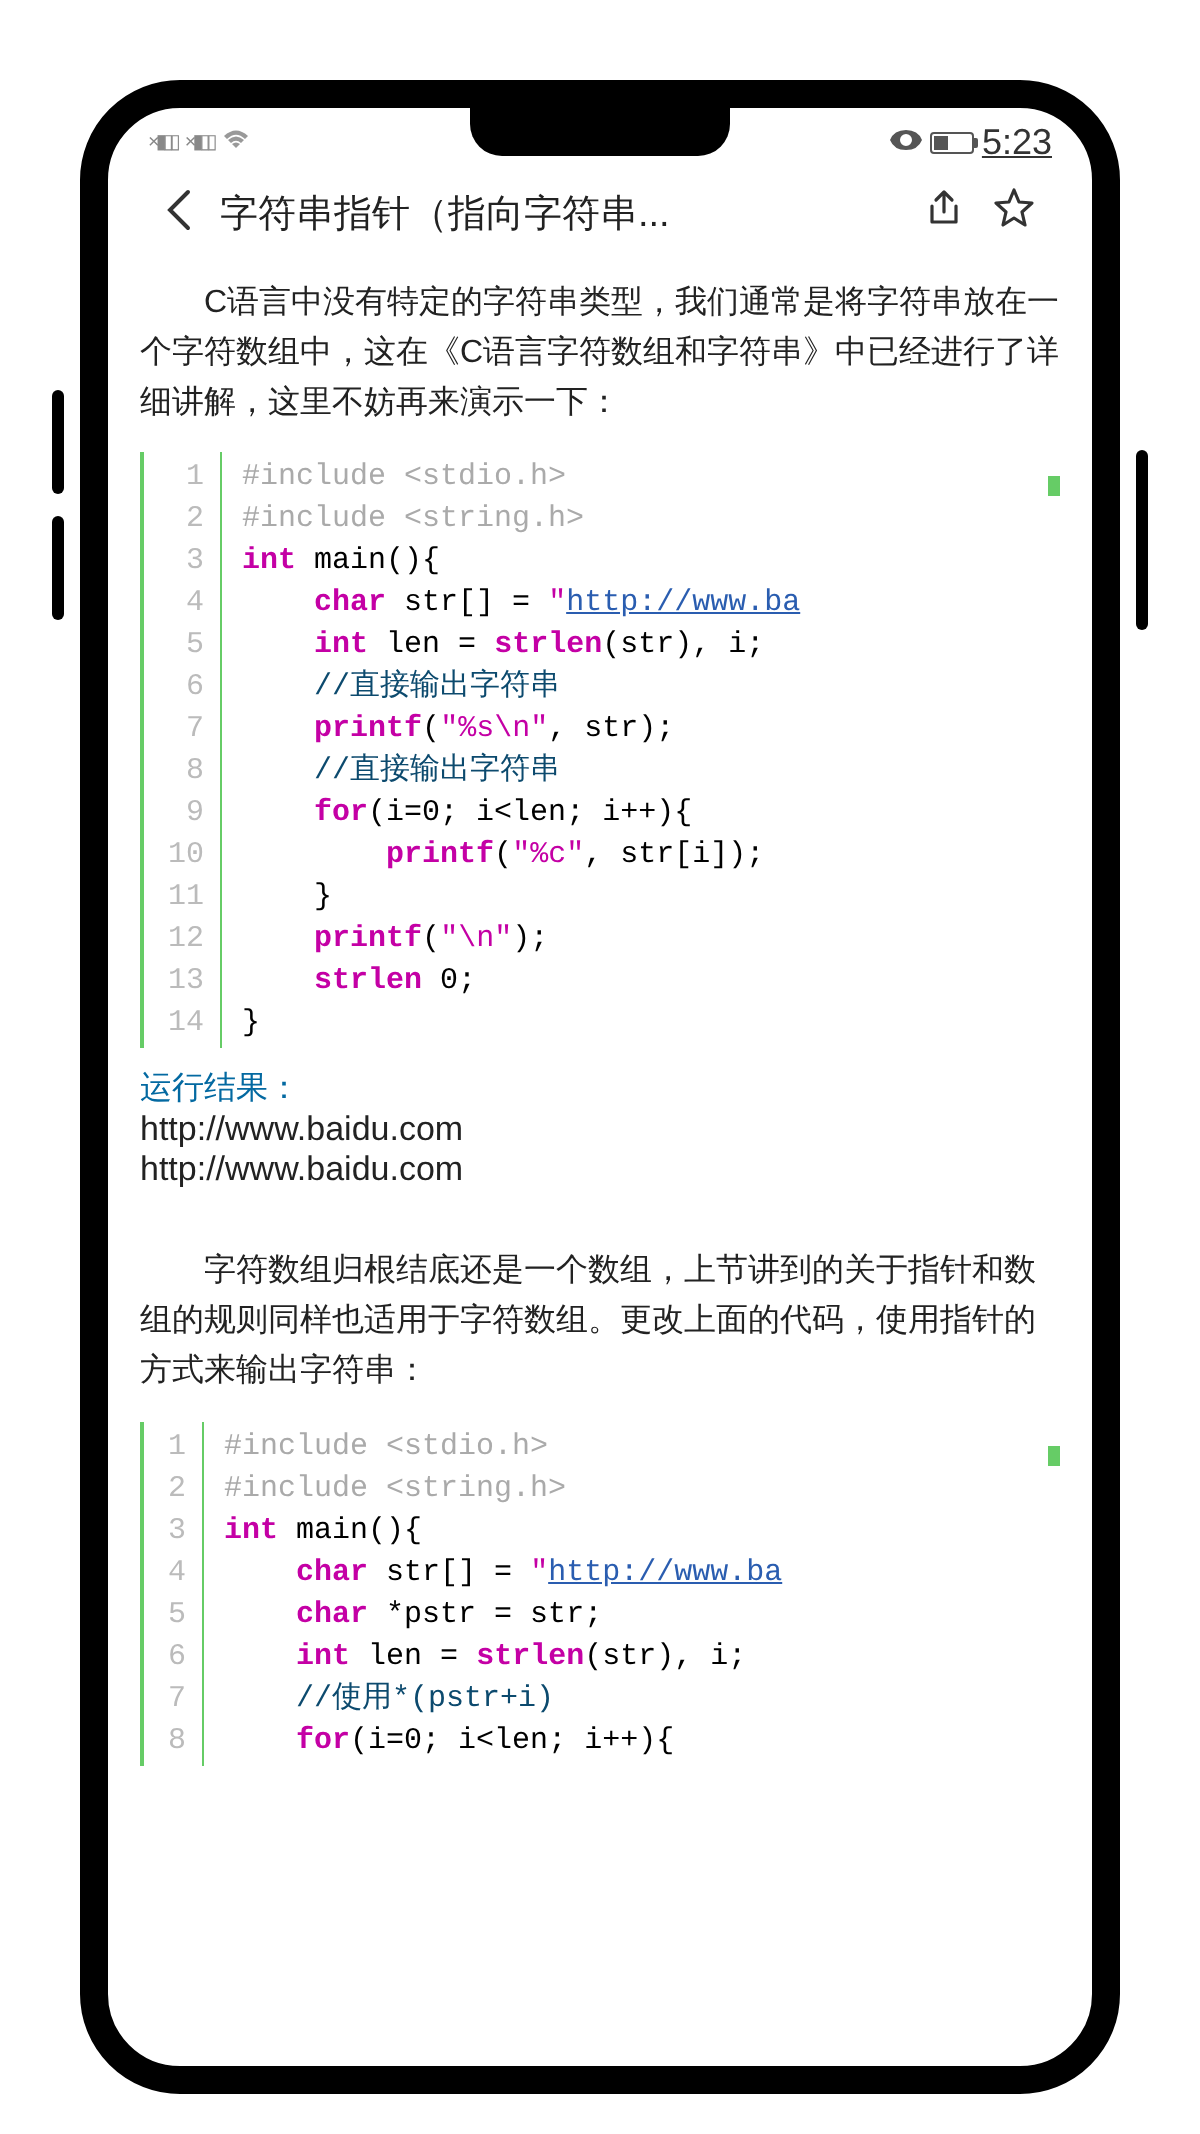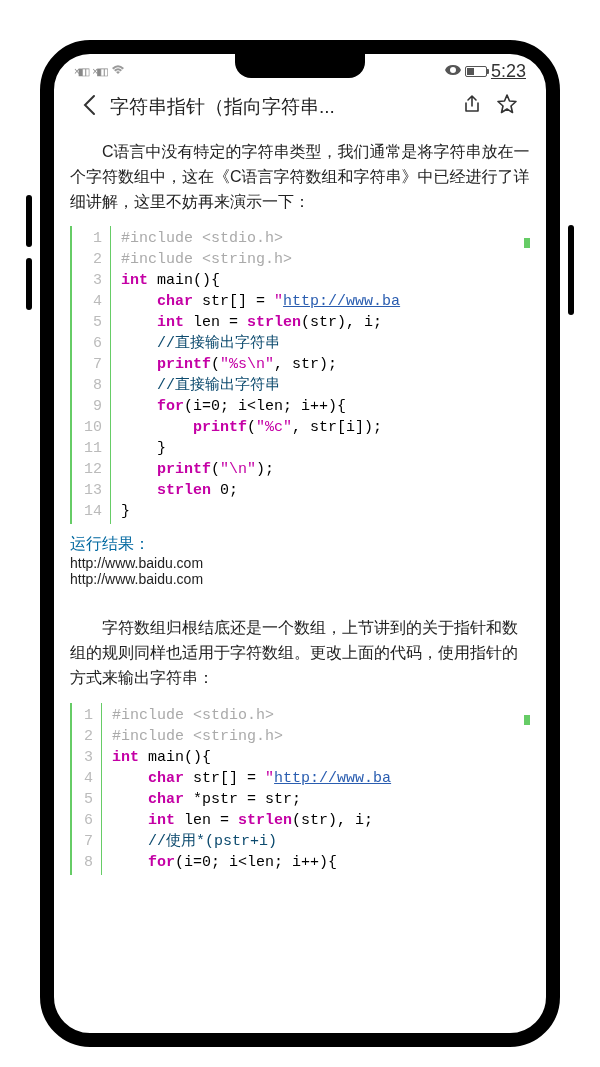--- a/index.html
+++ b/index.html
@@ -131,21 +131,21 @@
   line-height: 1.55;
   margin-bottom: 12px;
   text-indent: 2em;
 }
 .result-label {
   font-size: 16px;
   color: #0369a1;
   margin-top: 10px;
 }
 .result-line {
-  font-size: 14px;
+  font-size: 17px;
   color: #222;
 }
 .code-block {
   display: flex;
   font-family: "Courier New", Courier, monospace;
   font-size: 15px;
   line-height: 1.4;
   margin: 8px 0;
   border-left: 2px solid #6c6;
   position: relative;

